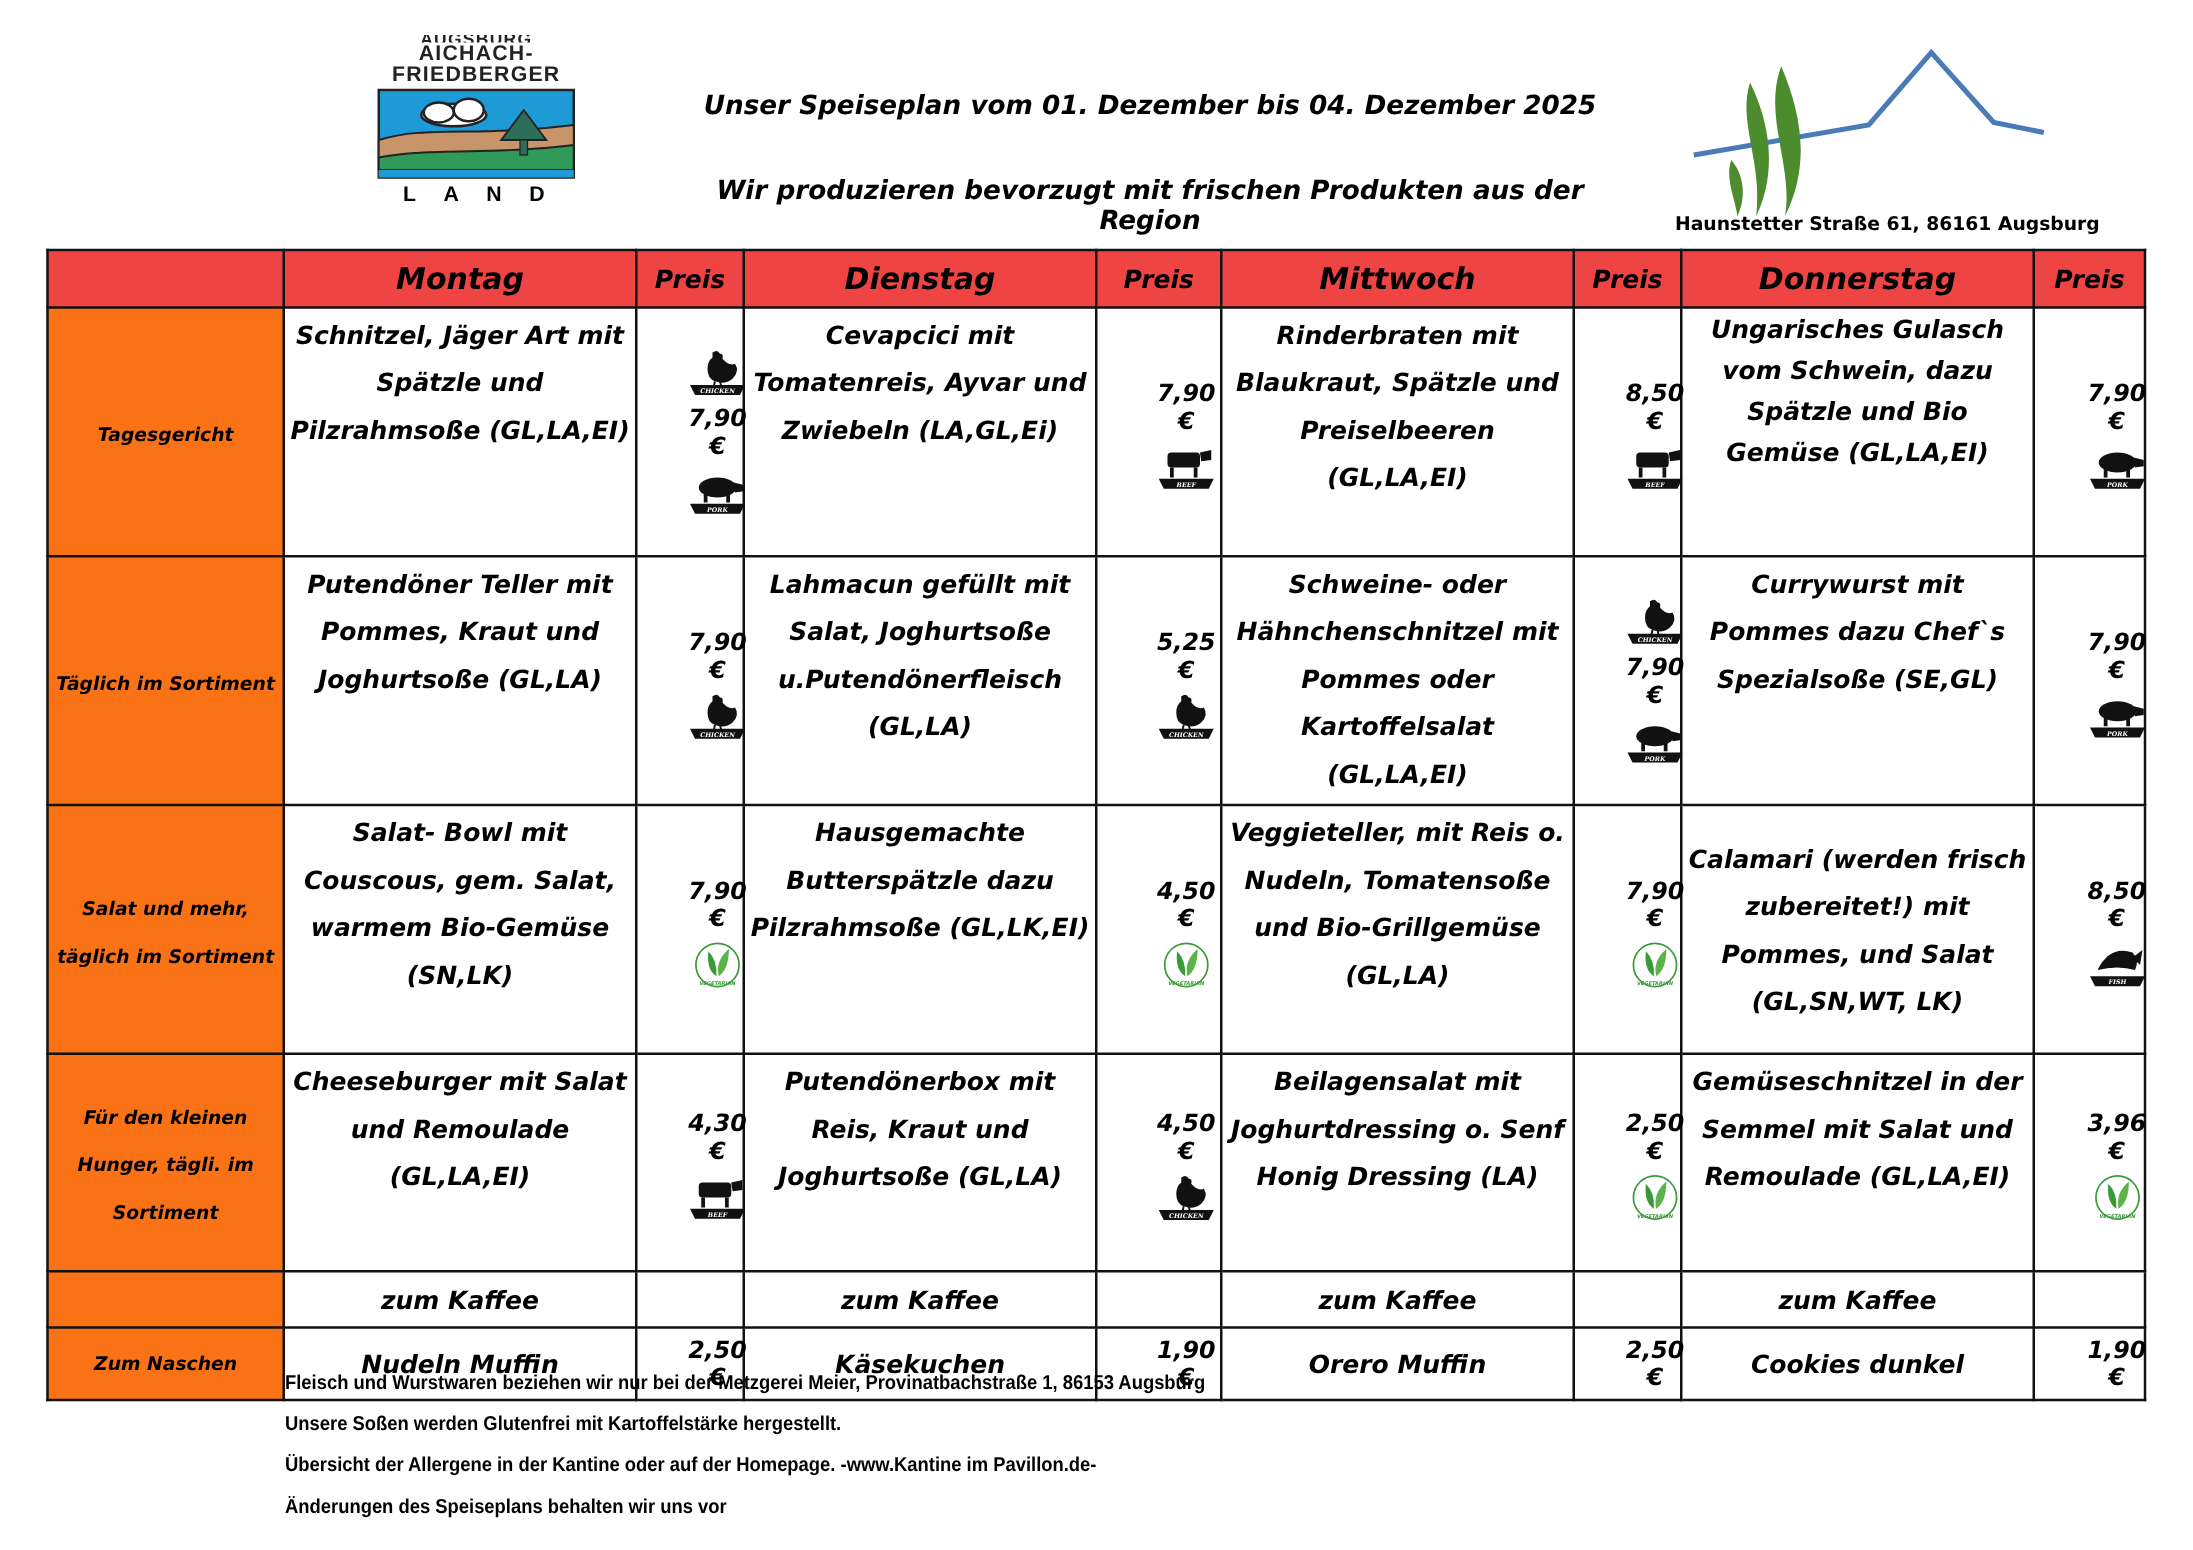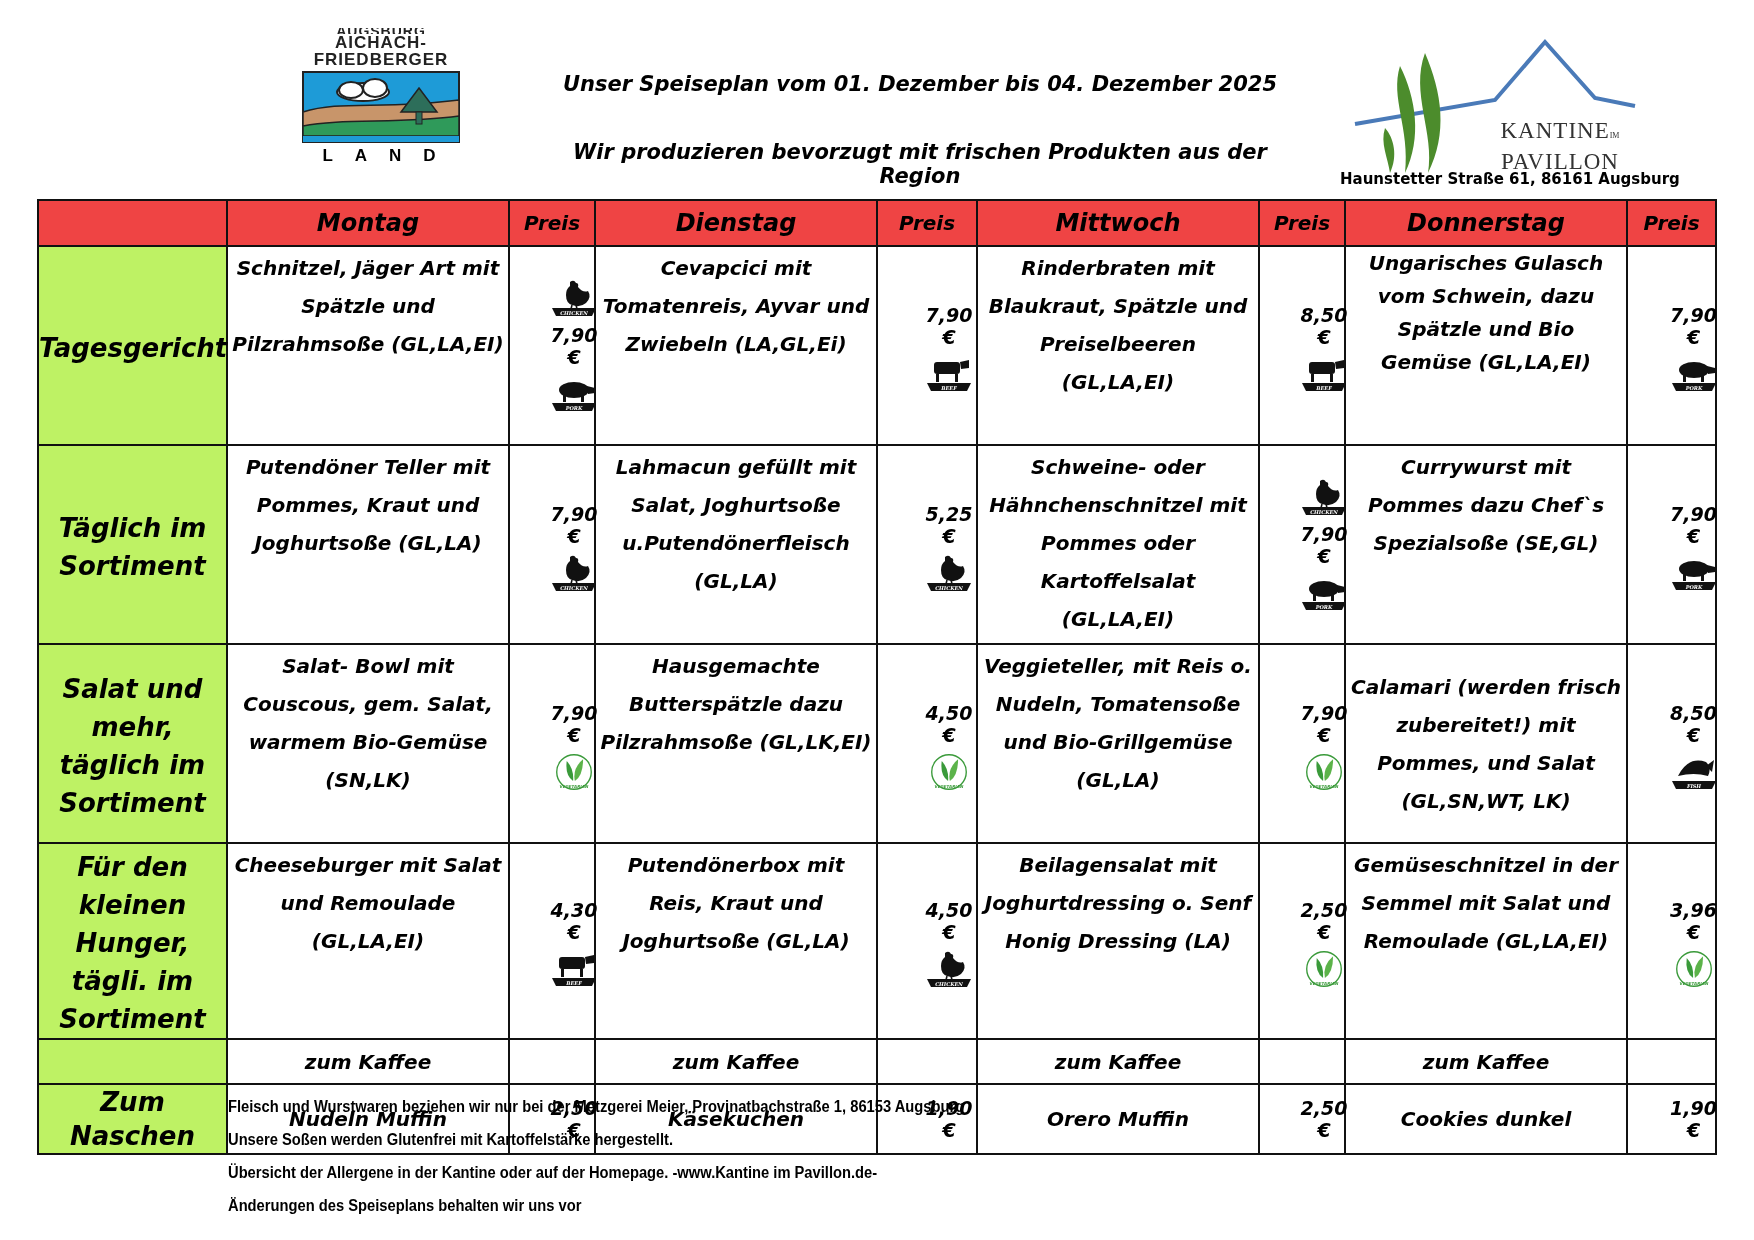--- a/index.html
+++ b/index.html
@@ -19,21 +19,21 @@
     .logo-right .kname { position: absolute; left: 125px; top: 80px; font-family: "Liberation Serif", serif;
                          font-size: 23px; line-height: 26px; letter-spacing: 1px; color: #333; text-align: center; width: 170px; }
     .logo-right .kname small { font-size: 8px; letter-spacing: 0; }
     .address { position: absolute; left: 1340px; top: 170px; font-weight: bold; font-size: 15px; }
 
     table.menu { position: absolute; left: 37px; top: 199px; width: 1678px; border-collapse: collapse;
                  table-layout: fixed; font-style: italic; font-weight: bold; }
     table.menu td, table.menu th { border: 2.5px solid #111; padding: 0; text-align: center; vertical-align: middle; }
     table.menu th { background: #ef4444; height: 44px; font-size: 24px; font-weight: bold; }
     table.menu th.preis { font-size: 20px; }
-    td.rowlabel { background: #bef264; font-size: 26px; line-height: 38px; vertical-align: top; padding-top: 4px !important; }
+    td.rowlabel { background: #f97316; font-size: 15px; line-height: 38px; vertical-align: top; padding-top: 4px !important; }
     td.dish { font-size: 20px; line-height: 38px; padding: 2px 4px !important; }
     td.dish.small { font-size: 20px; line-height: 33px; vertical-align: top; padding-top: 0 !important; }
     td.dish.top { vertical-align: top; }
     td.price { font-size: 19px; position: relative; }
     td.price .pcell { display: flex; flex-direction: column; align-items: center; justify-content: center; height: 100%; padding-left: 44px; }
     .price-text { display: block; margin: 6px 0; }
     .ico { display: block; width: 52px; height: 40px; margin: 0 auto; }
     tr.r1 td { height: 193px; }
     tr.r2 td { height: 193px; text-align: center; }
     tr.r3 td { height: 193px; }
@@ -70,24 +70,20 @@
 <div class="title">Unser Speiseplan vom 01. Dezember bis 04. Dezember 2025</div>
 <div class="subtitle">Wir produzieren bevorzugt mit frischen Produkten aus der Region</div>
 
 <div class="logo-right">
   <svg width="320" height="135" viewBox="0 0 320 135" style="position:absolute;left:0;top:0;">
     <polyline points="5,86 145,62 195,4 245,60 285,68" fill="none" stroke="#4a7ab8" stroke-width="4"></polyline>
     <path d="M50 28 C 40 60, 60 90, 55 135 C 72 100, 66 60, 50 28 Z" fill="#4c8c2c"></path>
     <path d="M75 15 C 60 55, 85 95, 78 135 C 98 95, 92 55, 75 15 Z" fill="#4c8c2c"></path>
     <path d="M35 90 C 30 105, 38 120, 40 135 C 48 118, 44 100, 35 90 Z" fill="#4c8c2c"></path>
   </svg>
-  <div class="kname">
-    <span>KANTINE</span><small>IM</small><br>
-    <span>PAVILLON</span>
-  </div>
 </div>
 <div class="address">Haunstetter Straße 61, 86161 Augsburg</div>
 
 <table class="menu">
   <colgroup>
     <col style="width:189px">
       <col style="width:282px">
       <col style="width:86px">
     <col style="width:282px">
       <col style="width:100px">

